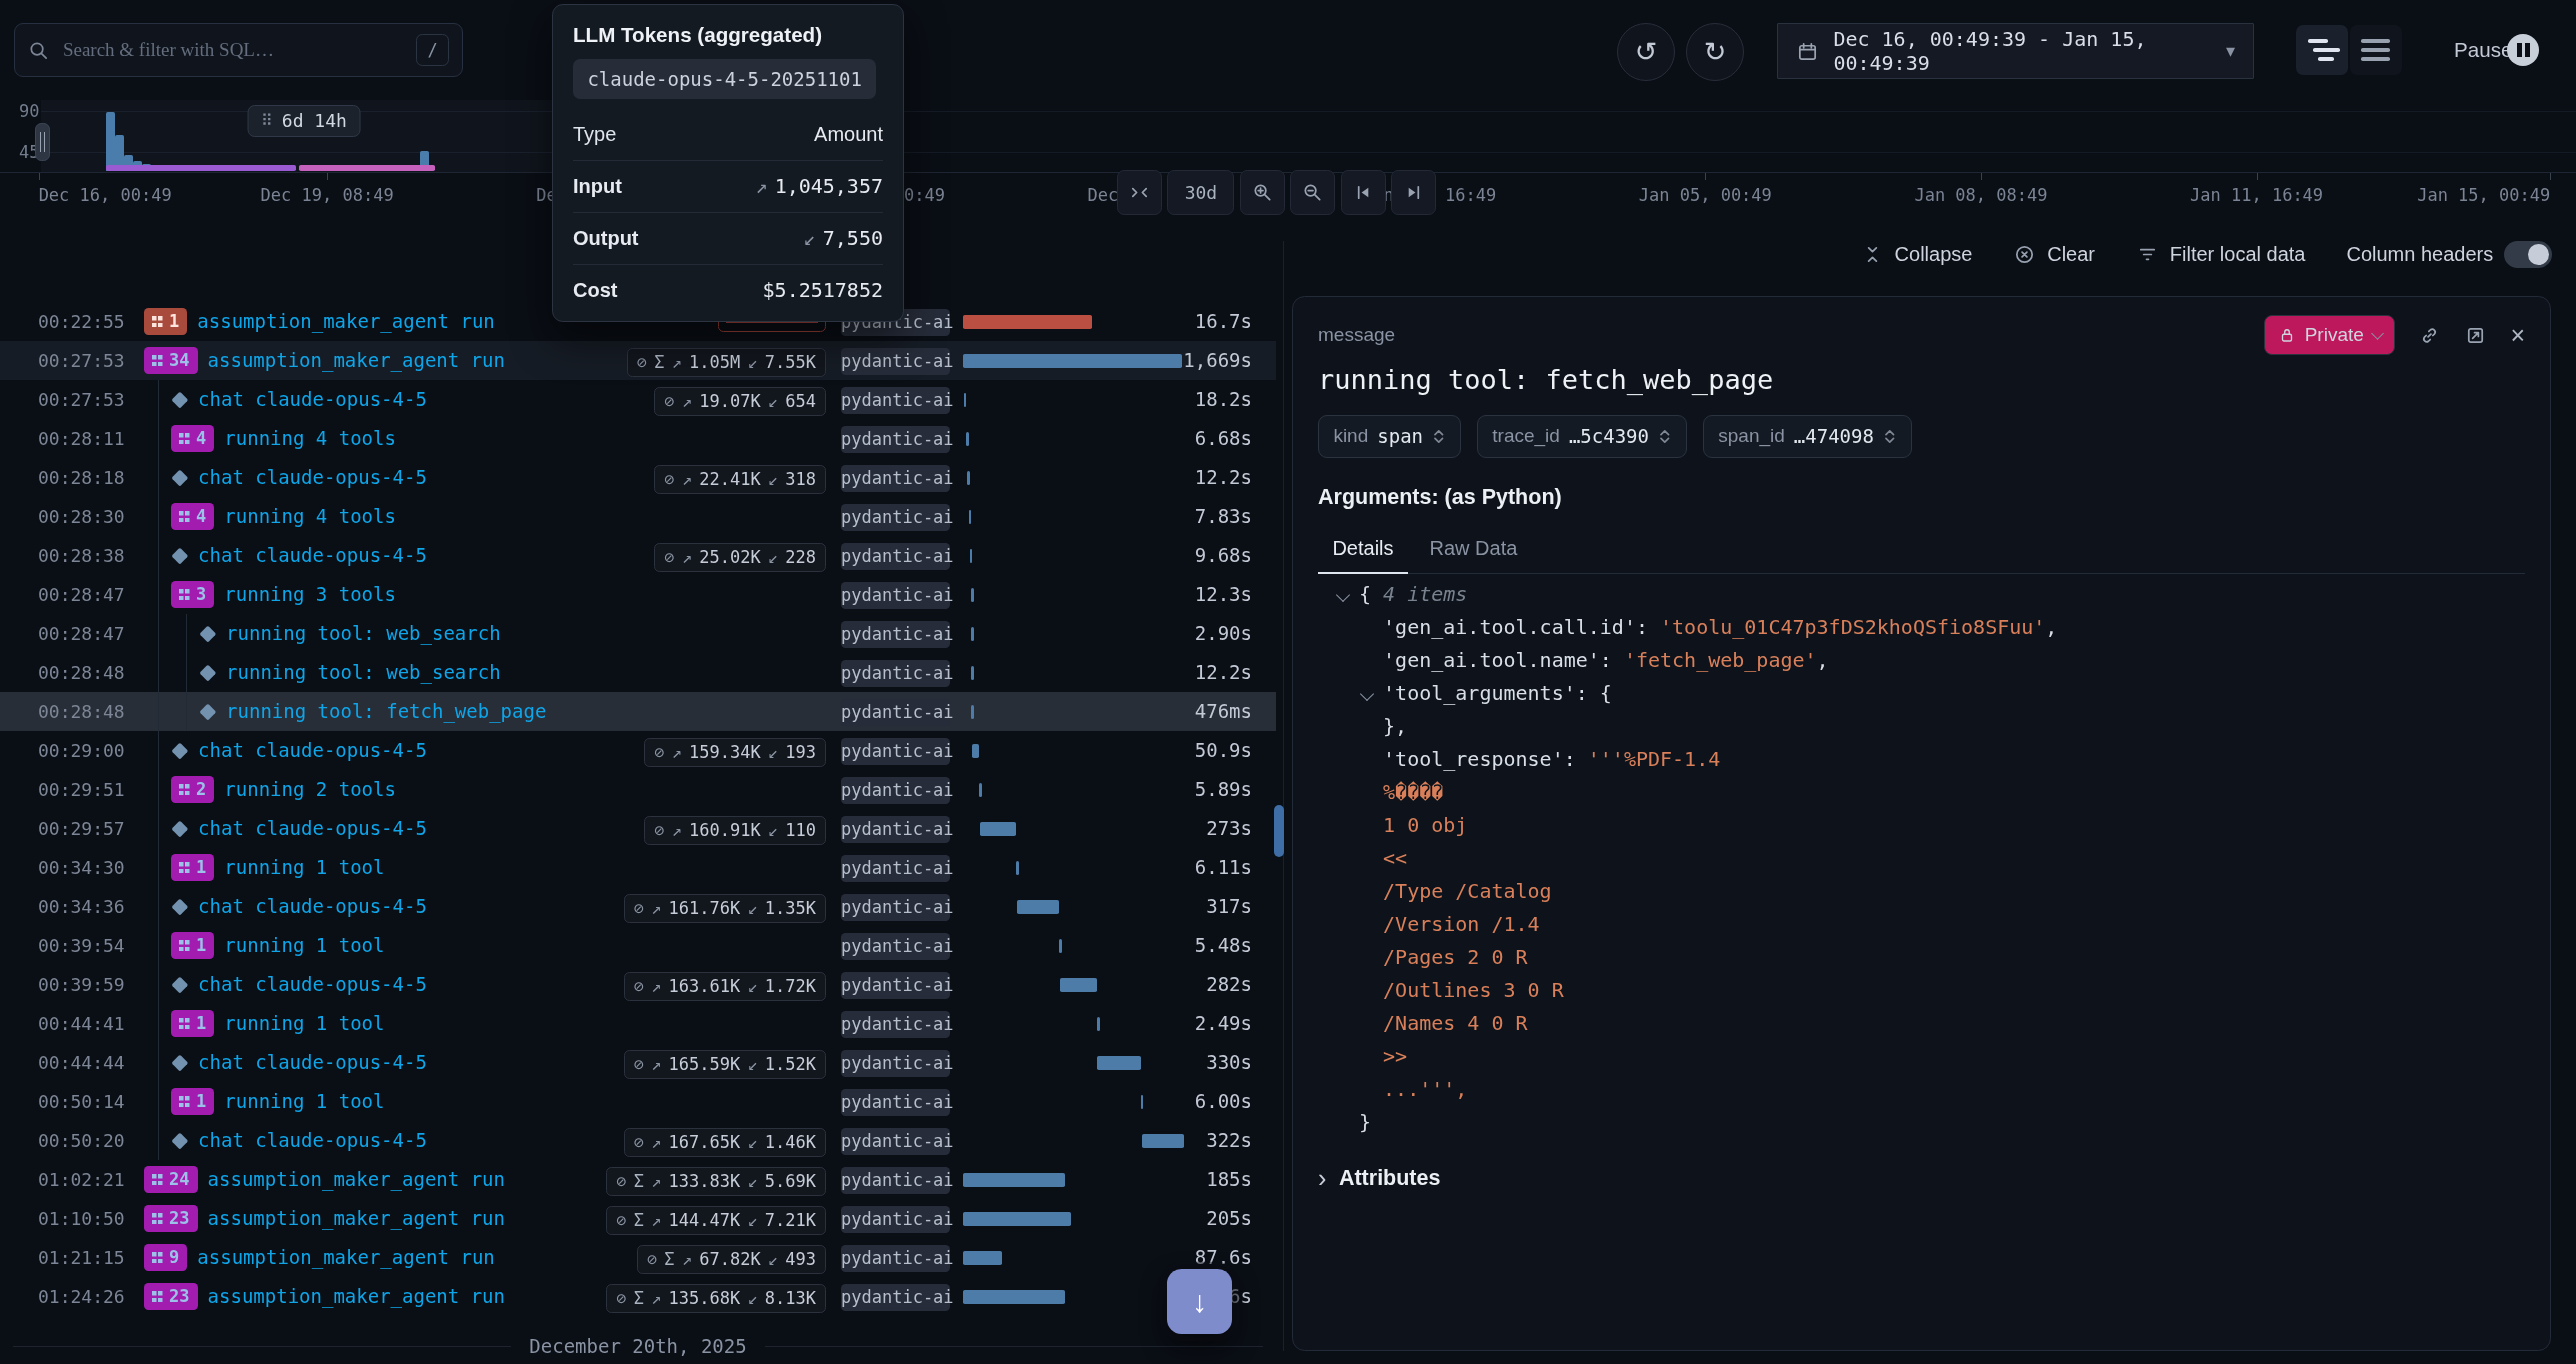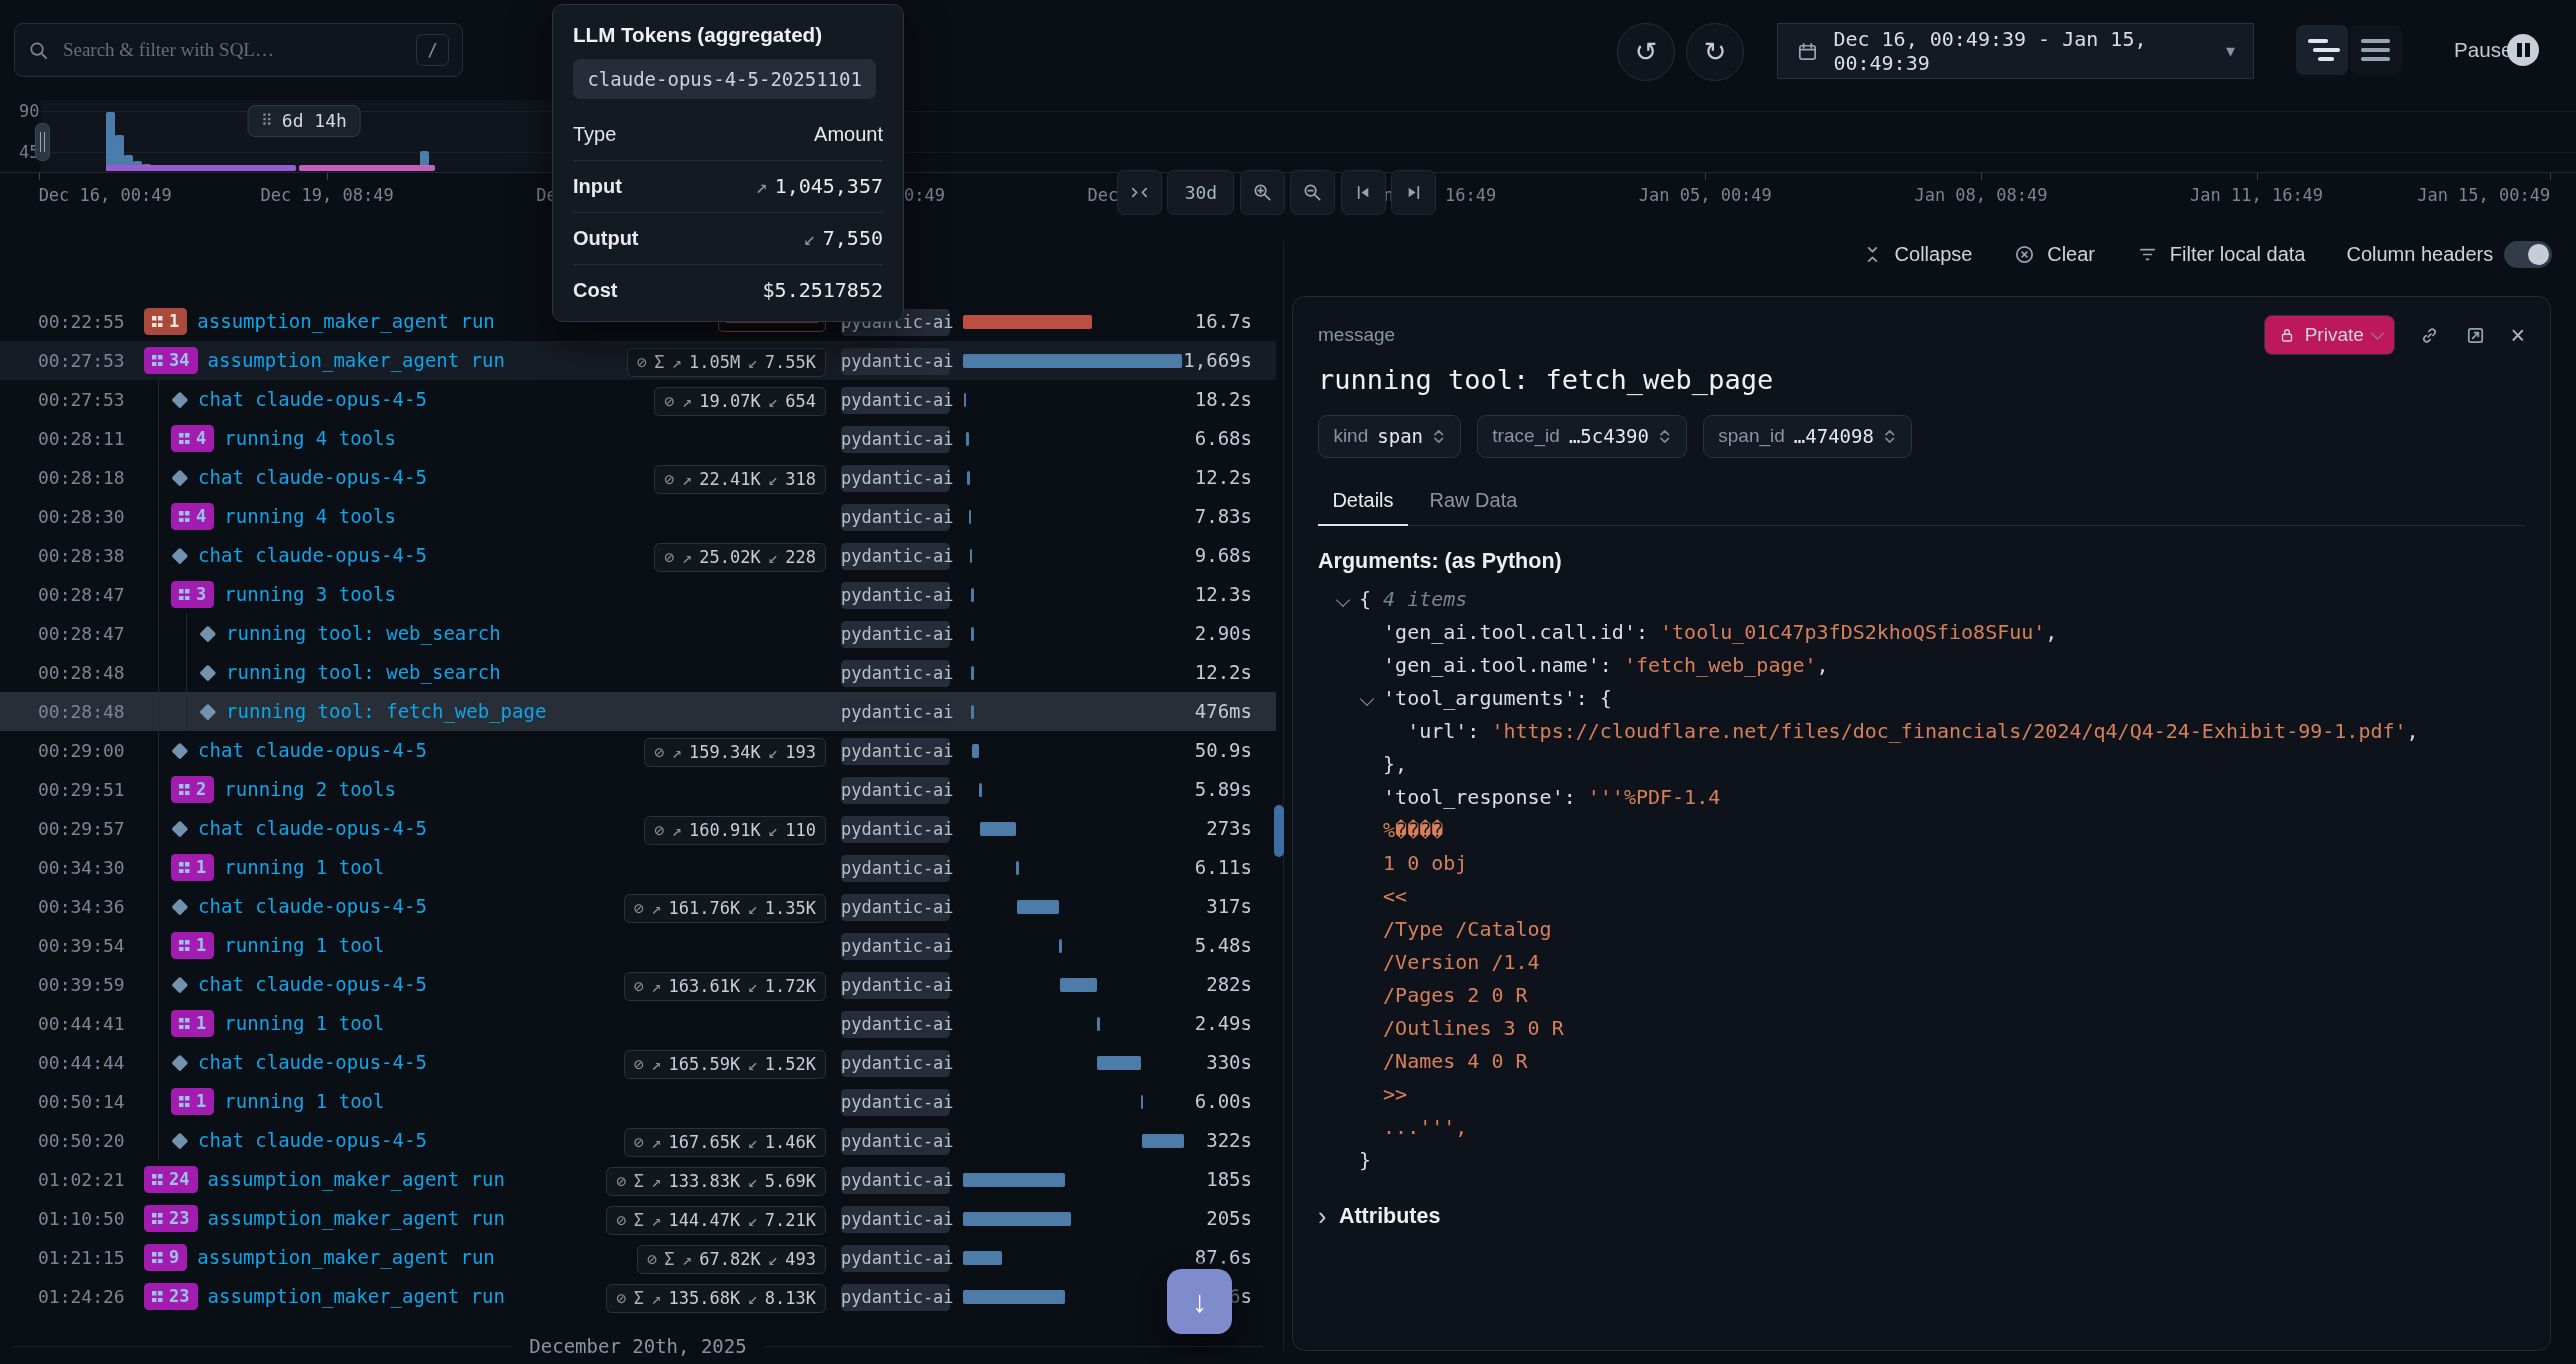--- a/index.html
+++ b/index.html
@@ -695,31 +695,30 @@
         <span class="pill">
           <span class="pill-k">span_id</span>
           <span class="pill-v">…474098</span>
           <span class="pill-ud">
             <svg class="ic" width="13.5" height="17" viewBox="0 0 14 18">
               <path d="M3 7l4-4 4 4M3 11l4 4 4-4"></path>
             </svg>
           </span>
         </span>
       </div>
+    <div id="section-title">Arguments: (as Python)</div>
     <div id="tabs">
         <span class="tab active">Details</span>
         <span class="tab">Raw Data</span>
       </div>
-    <div id="section-title">Arguments: (as Python)</div>
     <div id="code">
         <div class="cline" style="padding-left: 0ch;"><span class="caret" style="left: calc(0ch - 21.5px);"></span><span class="c-p">{ </span><span class="c-cm">4 items</span></div>
         <div class="cline" style="padding-left: 2ch;"><span class="c-p">'gen_ai.tool.call.id': </span><span class="c-s">'toolu_01C47p3fDS2khoQSfio8SFuu'</span><span class="c-p">,</span></div>
         <div class="cline" style="padding-left: 2ch;"><span class="c-p">'gen_ai.tool.name': </span><span class="c-s">'fetch_web_page'</span><span class="c-p">,</span></div>
         <div class="cline" style="padding-left: 2ch;"><span class="caret" style="left: calc(2ch - 21.5px);"></span><span class="c-p">'tool_arguments': {</span></div>
-        <div class="cline" style="padding-left: 4ch;"><span class="c-p">'url': </span><span class="c-s">'https://cloudflare.net/files/doc_financials/2024/q4/Q4-24-Exhibit-99-1.pdf'</span><span class="c-p">,</span></div>
         <div class="cline" style="padding-left: 2ch;"><span class="c-p">},</span></div>
         <div class="cline" style="padding-left: 2ch;"><span class="c-p">'tool_response': </span><span class="c-s">'''%PDF-1.4</span></div>
         <div class="cline" style="padding-left: 2ch;"><span class="c-s">%����</span></div>
         <div class="cline" style="padding-left: 2ch;"><span class="c-s">1 0 obj</span></div>
         <div class="cline" style="padding-left: 2ch;"><span class="c-s">&lt;&lt;</span></div>
         <div class="cline" style="padding-left: 2ch;"><span class="c-s">/Type /Catalog</span></div>
         <div class="cline" style="padding-left: 2ch;"><span class="c-s">/Version /1.4</span></div>
         <div class="cline" style="padding-left: 2ch;"><span class="c-s">/Pages 2 0 R</span></div>
         <div class="cline" style="padding-left: 2ch;"><span class="c-s">/Outlines 3 0 R</span></div>
         <div class="cline" style="padding-left: 2ch;"><span class="c-s">/Names 4 0 R</span></div>

